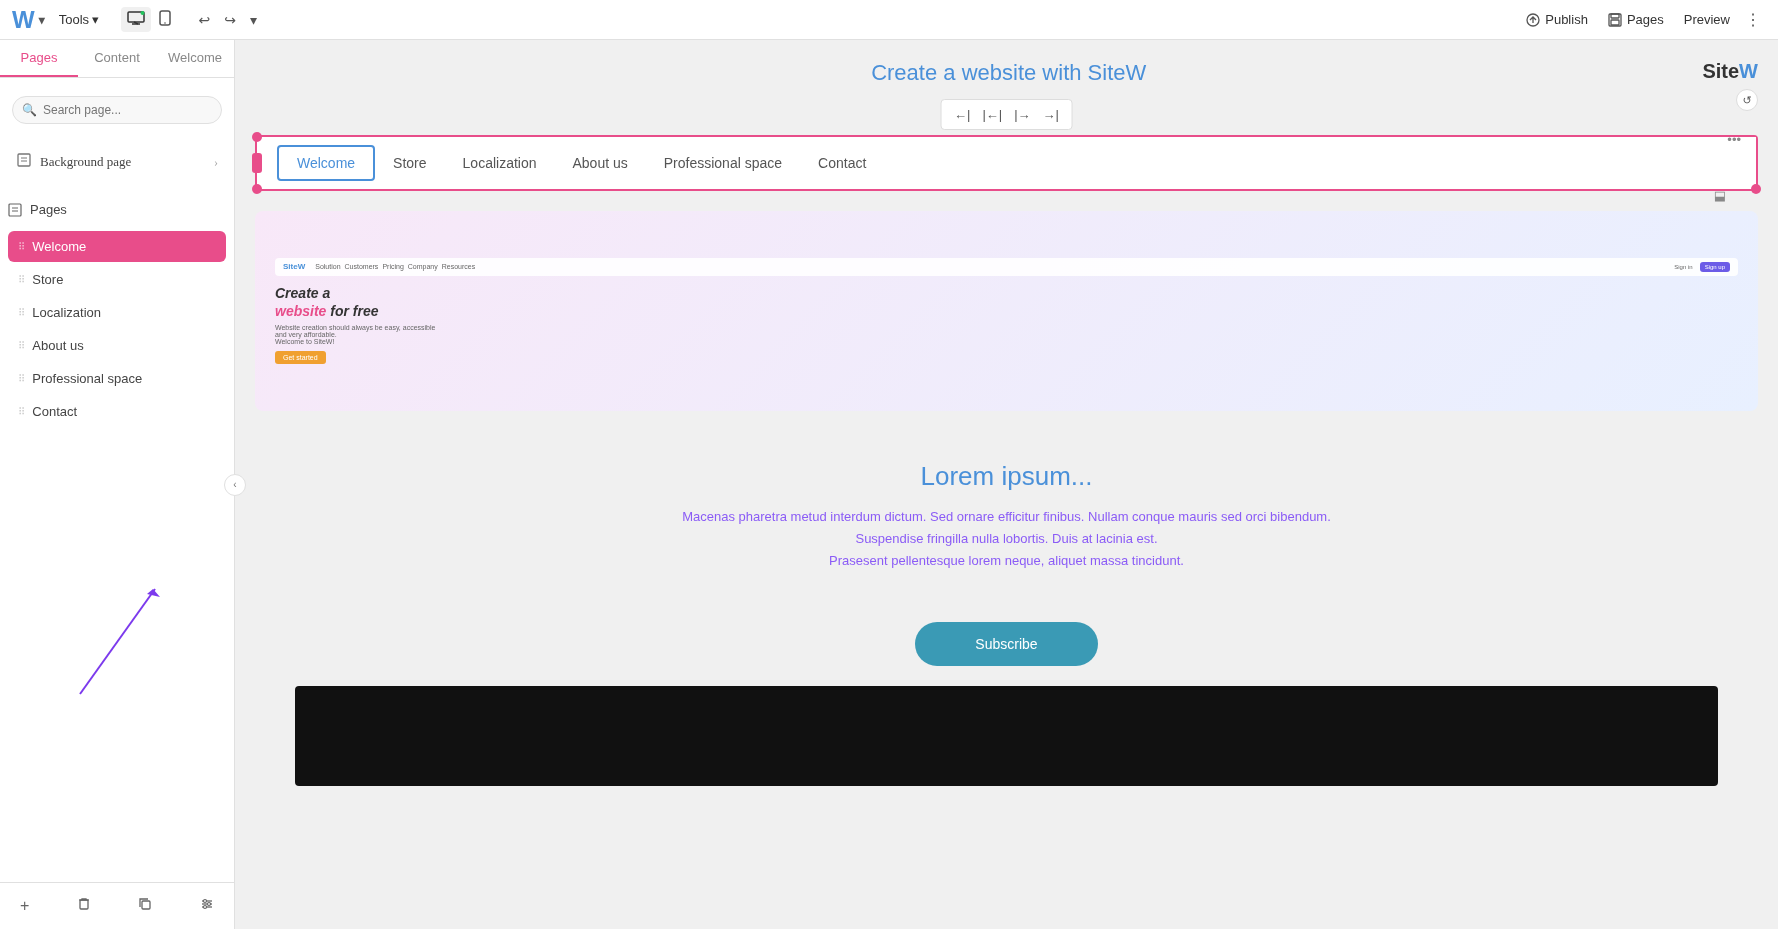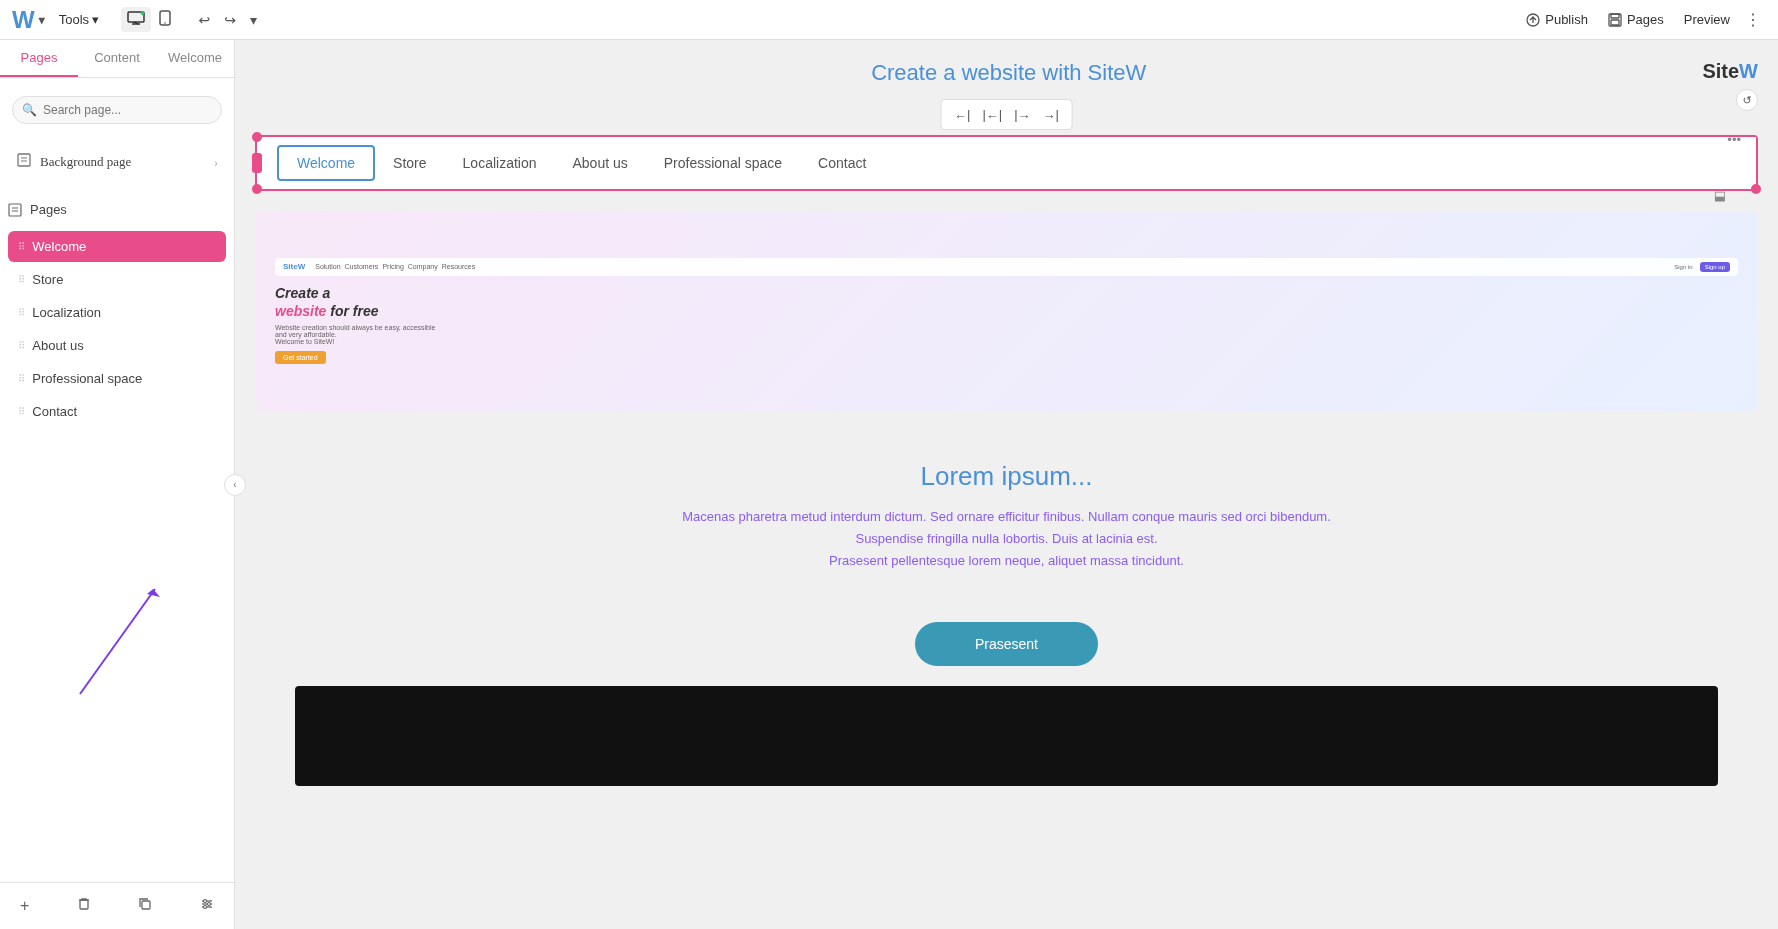--- a/index.html
+++ b/index.html
@@ -449,19 +449,19 @@
     <div class="lorem-block content-block">
       <div class="lorem-title">Lorem ipsum...</div>
       <div class="lorem-text">
         Macenas pharetra metud interdum dictum. Sed ornare efficitur finibus. Nullam conque mauris sed orci bibendum.<br>
         Suspendise fringilla nulla lobortis. Duis at lacinia est.<br>
         Prasesent pellentesque lorem neque, aliquet massa tincidunt.
       </div>
     </div>
 
     <button class="subscribe-btn">
-      <span>Prasesent</span>
+      <span>Subscribe</span>
     </button>
 
     <div class="black-block"></div>
 
   </div>
 </div>
 
 </body></html>

